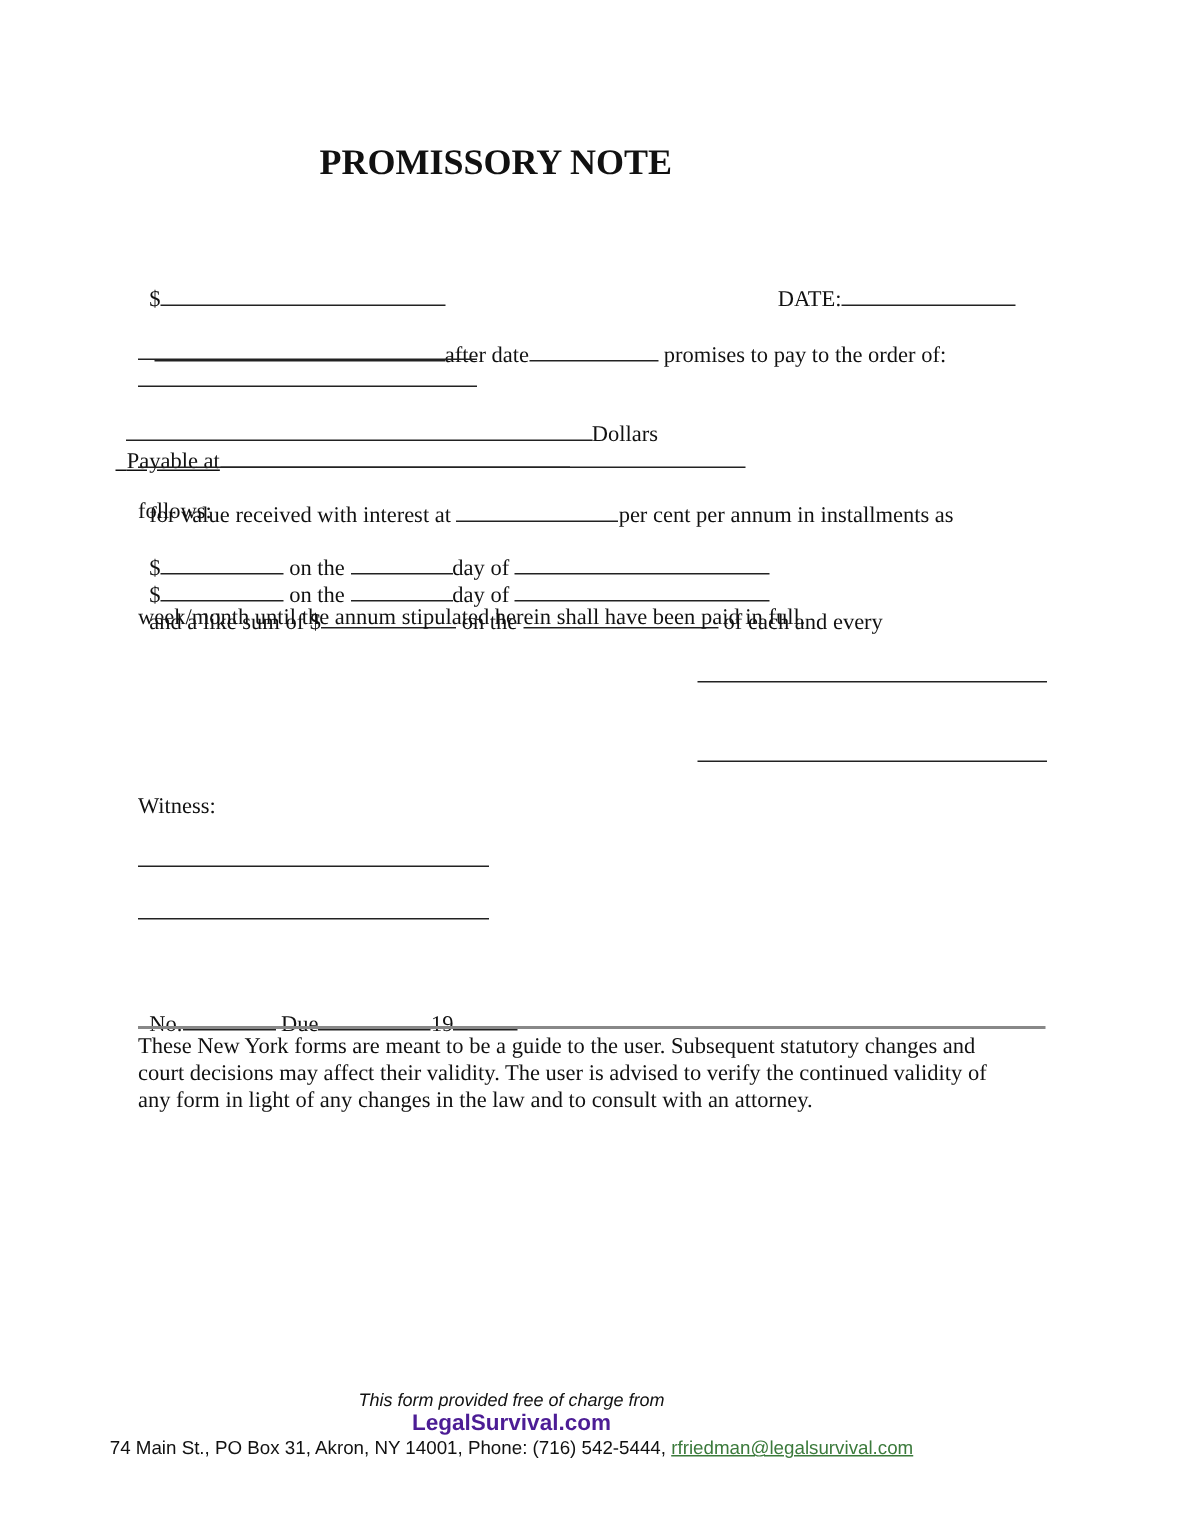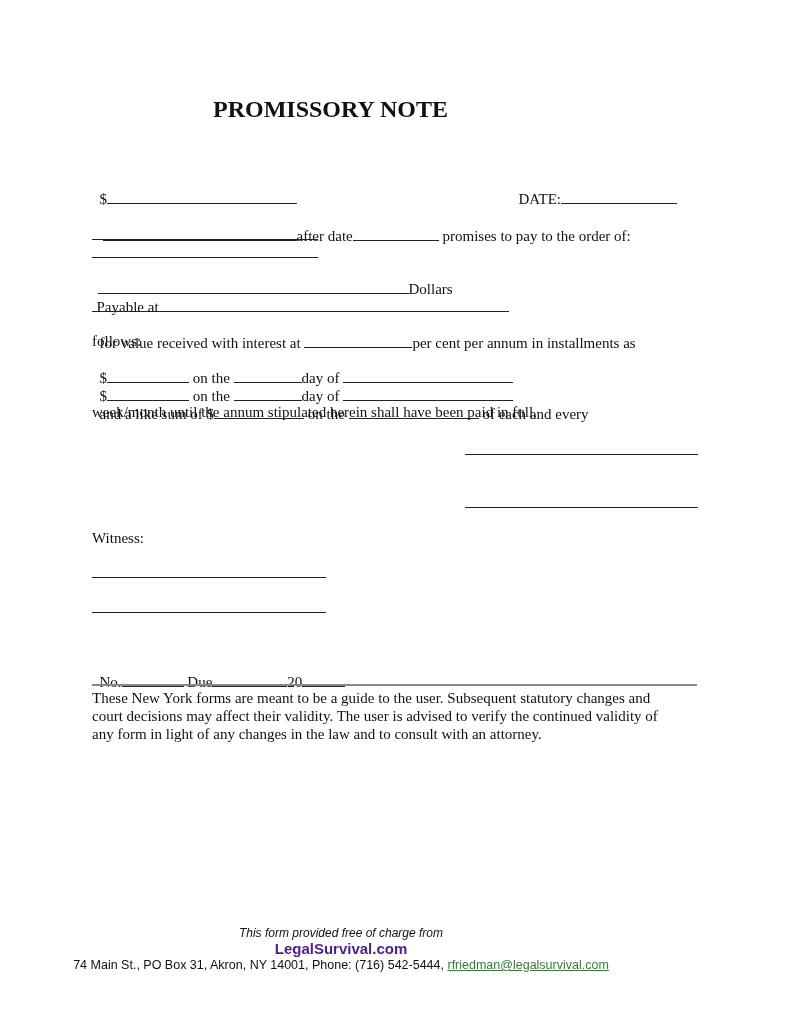--- a/index.html
+++ b/index.html
@@ -28,25 +28,25 @@
 <div class="abs serif" style="left:511px; top:172px;">
   <span>DATE:</span><span class="blank" style="width:116px;"></span>
 </div>
 
 <div class="abs serif" style="left:95px; top:209px;">
   <span class="blank" style="width:194px;"></span><span>after date</span><span class="blank" style="width:86px;"></span> <span>promises to pay to the order of:</span>
 </div>
 <div class="line" style="left:92px; top:239px; width:226px;"></div>
 <div class="line" style="left:92px; top:257px; width:226px;"></div>
 
-<div class="abs serif" style="left:90px; top:262px;">
+<div class="abs serif" style="left:76px; top:262px;">
   <span class="blank" style="width:311px;"></span><span>Dollars</span>
 </div>
 
-<div class="abs serif" style="left:89px; top:280px;">
+<div class="abs serif" style="left:77px; top:280px;text-decoration:underline;">
   <span>Payable at</span><span class="blank" style="width:350px;"></span>
 </div>
 <div class="line" style="left:92px; top:311px; width:288px;"></div>
 
 <div class="abs serif" style="left:92px; top:316px;">
   <span>for value received with interest at</span> <span class="blank" style="width:108px;"></span><span>per cent per annum in installments as</span>
 </div>
 <div class="abs serif" style="left:92px; top:333px;">follows:</div>
 
 <div class="abs serif" style="left:92px; top:351px;">
@@ -61,21 +61,21 @@
 <div class="abs serif" style="left:92px; top:404px;">week/month until the annum stipulated herein shall have been paid in full.</div>
 
 <div class="line" style="left:465px; top:454px; width:233px;"></div>
 <div class="line" style="left:465px; top:507px; width:233px;"></div>
 
 <div class="abs serif" style="left:92px; top:530px;font-family:Liberation Serif, serif;">Witness:</div>
 <div class="line" style="left:92px; top:577px; width:234px;"></div>
 <div class="line" style="left:92px; top:612px; width:234px;"></div>
 
 <div class="abs serif" style="left:92px; top:655px;">
-  <span>No.</span><span class="blank" style="width:62px;"></span> <span>Due</span><span class="blank" style="width:75px;"></span><span>20</span><span class="blank" style="width:43px;"></span>
+  <span>No.</span><span class="blank" style="width:62px;"></span> <span>Due</span><span class="blank" style="width:75px;"></span><span>19</span><span class="blank" style="width:43px;"></span>
 </div>
 
 <div class="rule"></div>
 
 <div class="abs serif" style="left:92px; top:690px;">These New York forms are meant to be a guide to the user. Subsequent statutory changes and</div>
 <div class="abs serif" style="left:92px; top:708px;">court decisions may affect their validity. The user is advised to verify the continued validity of</div>
 <div class="abs serif" style="left:92px; top:726px;">any form in light of any changes in the law and to consult with an attorney.</div>
 
 <div class="abs footer provided">This form provided free of charge from</div>
 <div class="abs footer brand">LegalSurvival.com</div>

